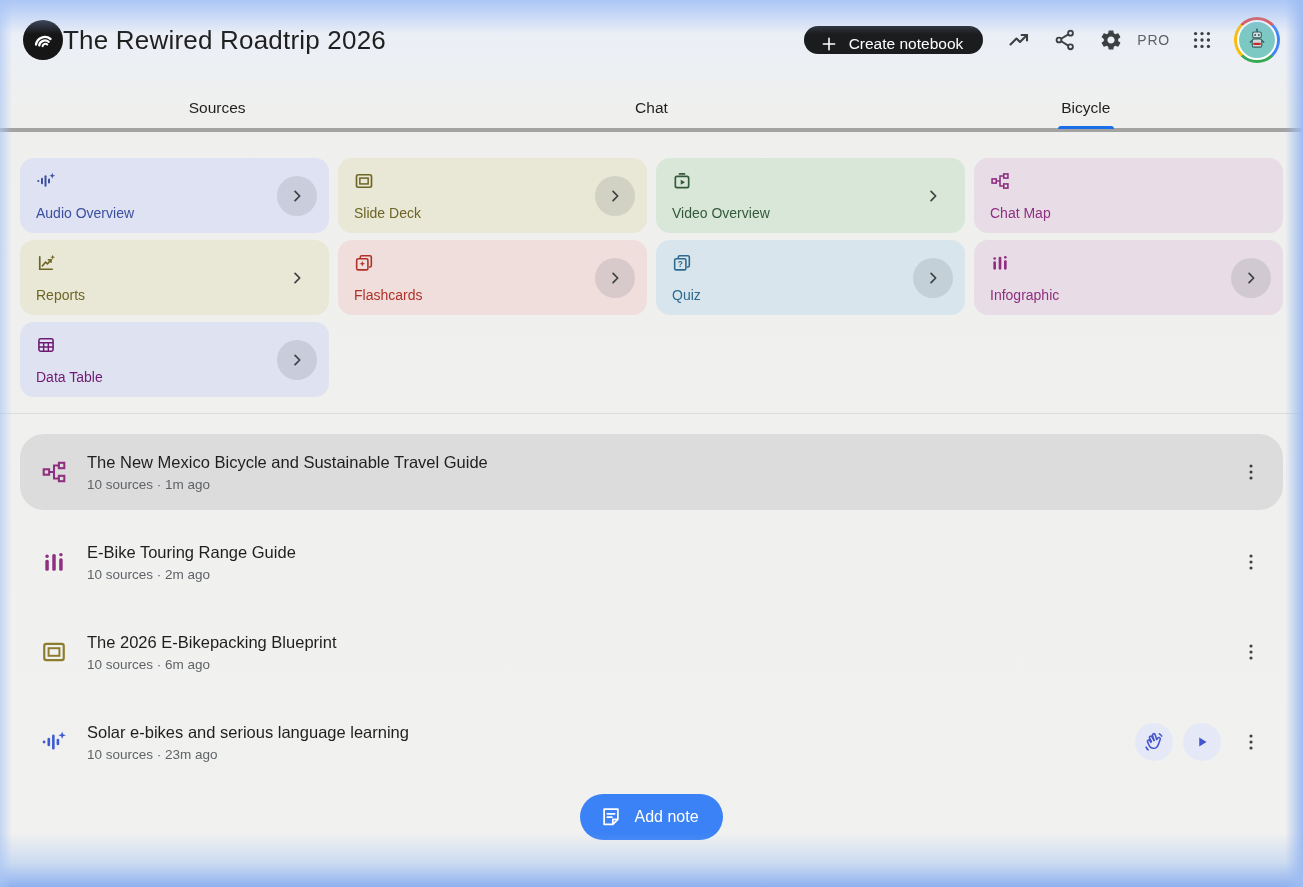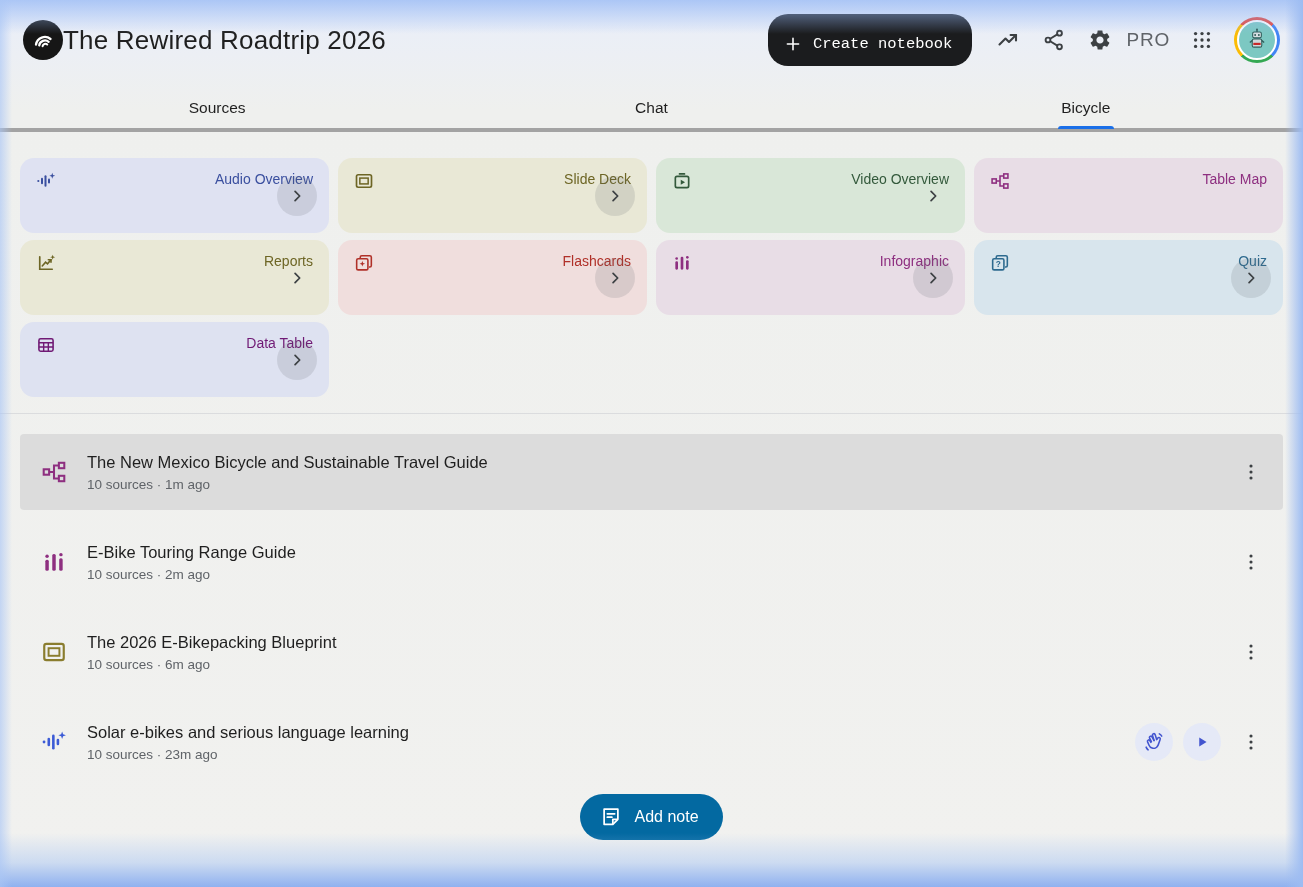--- a/index.html
+++ b/index.html
@@ -22,73 +22,73 @@
   .edge-left { top:0; bottom:0; left:0; width:12px;
     background: linear-gradient(to right, rgba(170,198,245,.65), rgba(170,198,245,0)); }
 
   
   .header { display:flex; align-items:center; height:56px; margin:12px 23px 0 23px; }
   .logo { width:40px; height:40px; border-radius:50%; background:#161616;
     display:flex; align-items:center; justify-content:center; flex:none; }
   .page-title { font-size:26px; font-weight:400; color:#1f1f1f; flex:1;
     letter-spacing:.2px; white-space:nowrap; }
   .hdr-right { display:flex; align-items:center; gap:6px; }
-  .create-btn { display:flex; align-items:center; gap:11px; height:52px; padding:8px 20px 0 16px;
+  .create-btn { display:flex; align-items:center; gap:11px; height:28px; padding:8px 20px 0 16px;
     background:#1b1c1e; color:#fff; border:none; border-radius:20px; font-size:15.5px;
-    font-family:Liberation Mono, monospace; cursor:pointer; margin-right:10px; }
+    font-family:Liberation Sans, sans-serif; cursor:pointer; margin-right:10px; }
   .icon-btn { width:40px; height:40px; border:none; background:transparent; border-radius:50%;
     display:flex; align-items:center; justify-content:center; cursor:pointer; color:#3c4043; }
-  .pro { font-size:19px; color:#5f6368; letter-spacing:.8px; margin:0 6px 0 0; }
+  .pro { font-size:14px; color:#5f6368; letter-spacing:.8px; margin:0 6px 0 0; }
   .avatar { width:46px; height:46px; border-radius:50%; margin-left:6px; cursor:pointer; flex:none;
     background: conic-gradient(from -45deg, #ea4335 0 25%, #4285f4 0 50%, #34a853 0 75%, #fbbc05 0 100%);
     display:flex; align-items:center; justify-content:center; }
   .avatar-inner { width:40px; height:40px; border-radius:50%; border:2px solid #fff;
     background:#7cc8c2; display:flex; align-items:center; justify-content:center; overflow:hidden; }
 
   
   .tabs { display:flex; margin-top:20px; height:44px; border-bottom:4px solid #a3a3a3; }
   .tab { flex:1; display:flex; align-items:center; justify-content:center; font-size:15.5px;
     color:#1f1f1f; cursor:pointer; position:relative; }
   .tab .underline { display:none; }
   .tab.active .underline { display:block; position:absolute; bottom:-1px; left:50%;
     transform:translateX(-50%); width:56px; height:3px; background:#1a6fe8; border-radius:3px 3px 0 0; }
 
   
   .cards { margin:26px 20px 0 20px; display:grid; grid-template-columns:repeat(4,1fr);
     gap:7px 9px; }
   .card { height:75px; border-radius:14px; padding:13px 16px 12px 16px; position:relative;
-    display:flex; flex-direction:row; justify-content:space-between; cursor:pointer; }
+    display:flex; flex-direction:column; justify-content:space-between; cursor:pointer; }
   .card-label { font-size:14px; }
   .chev { position:absolute; right:12px; top:50%; transform:translateY(-50%);
     width:40px; height:40px; border:none; border-radius:50%; background:transparent;
     display:flex; align-items:center; justify-content:center; cursor:pointer; color:#3c4043; }
   .chev.circle { background:rgba(95,99,104,.16); }
 
   .section-divider { border:none; border-top:1px solid #dbdcde; margin-top:16px; }
 
   
   .list { margin:20px 20px 0 20px; }
-  .row { display:flex; align-items:center; height:76px; border-radius:4px; padding:0 12px 0 21px;
+  .row { display:flex; align-items:center; height:76px; border-radius:24px; padding:0 12px 0 21px;
     margin-bottom:14px; cursor:pointer; }
   .row.selected { background:#dcdcdc; }
   .row-icon { width:26px; height:26px; flex:none; margin-right:20px; display:flex;
     align-items:center; justify-content:center; }
   .row-text { flex:1; min-width:0; }
   .row-title { font-size:16.5px; color:#1f1f1f; margin-bottom:5px; white-space:nowrap; }
   .row-meta { font-size:13.5px; color:#5f6368; }
   .row-actions { display:flex; align-items:center; gap:10px; }
   .pill-btn { width:38px; height:38px; border:none; border-radius:50%; background:#e5e9f7;
     color:#4355cf; display:flex; align-items:center; justify-content:center; cursor:pointer; }
   .kebab { width:40px; height:40px; border:none; background:transparent; border-radius:50%;
     color:#3c4043; display:flex; align-items:center; justify-content:center; cursor:pointer; }
 
   
   .addnote-wrap { display:flex; justify-content:center; margin-top:13px; }
   .addnote { display:flex; align-items:center; gap:12px; height:46px; padding:0 24px 0 20px;
-    background:#0369a1; color:#fff; border:none; border-radius:23px; font-size:16px;
+    background:#3b82f6; color:#fff; border:none; border-radius:23px; font-size:16px;
     font-family:inherit; cursor:pointer; }
 
   .i18 { width:18px; height:18px; } .i20 { width:20px; height:20px; }
   .i22 { width:22px; height:22px; } .i24 { width:24px; height:24px; }
   .i26 { width:26px; height:26px; }
   svg { display:block; }
 </style>
 </head>
 <body>
 
@@ -336,21 +336,21 @@
         </span>
     </button>
   </div>
 
   <div class="card" style="background-color: rgb(232, 221, 230); color: rgb(142, 47, 128);">
     <span>
         <svg class="i20">
           <use href="#ic-mindmap"></use>
         </svg>
       </span>
-    <span class="card-label">Table Map</span>
+    <span class="card-label">Chat Map</span>
 
   </div>
 
   <div class="card" style="background-color: rgb(233, 232, 214); color: rgb(109, 101, 36);">
     <span>
         <svg class="i20">
           <use href="#ic-reports"></use>
         </svg>
       </span>
     <span class="card-label">Reports</span>
@@ -372,43 +372,43 @@
     <span class="card-label">Flashcards</span>
     <button class="chev circle">
       <span>
           <svg class="i20">
             <use href="#ic-chevron"></use>
           </svg>
         </span>
     </button>
   </div>
 
+  <div class="card" style="background-color: rgb(216, 229, 237); color: rgb(45, 106, 143);">
+    <span>
+        <svg class="i20">
+          <use href="#ic-quiz"></use>
+        </svg>
+      </span>
+    <span class="card-label">Quiz</span>
+    <button class="chev circle">
+      <span>
+          <svg class="i20">
+            <use href="#ic-chevron"></use>
+          </svg>
+        </span>
+    </button>
+  </div>
+
   <div class="card" style="background-color: rgb(232, 221, 230); color: rgb(142, 47, 128);">
     <span>
         <svg class="i20">
           <use href="#ic-infographic"></use>
         </svg>
       </span>
     <span class="card-label">Infographic</span>
-    <button class="chev circle">
-      <span>
-          <svg class="i20">
-            <use href="#ic-chevron"></use>
-          </svg>
-        </span>
-    </button>
-  </div>
-
-  <div class="card" style="background-color: rgb(216, 229, 237); color: rgb(45, 106, 143);">
-    <span>
-        <svg class="i20">
-          <use href="#ic-quiz"></use>
-        </svg>
-      </span>
-    <span class="card-label">Quiz</span>
     <button class="chev circle">
       <span>
           <svg class="i20">
             <use href="#ic-chevron"></use>
           </svg>
         </span>
     </button>
   </div>
 
   <div class="card" style="background-color: rgb(222, 226, 241); color: #701a75;">

